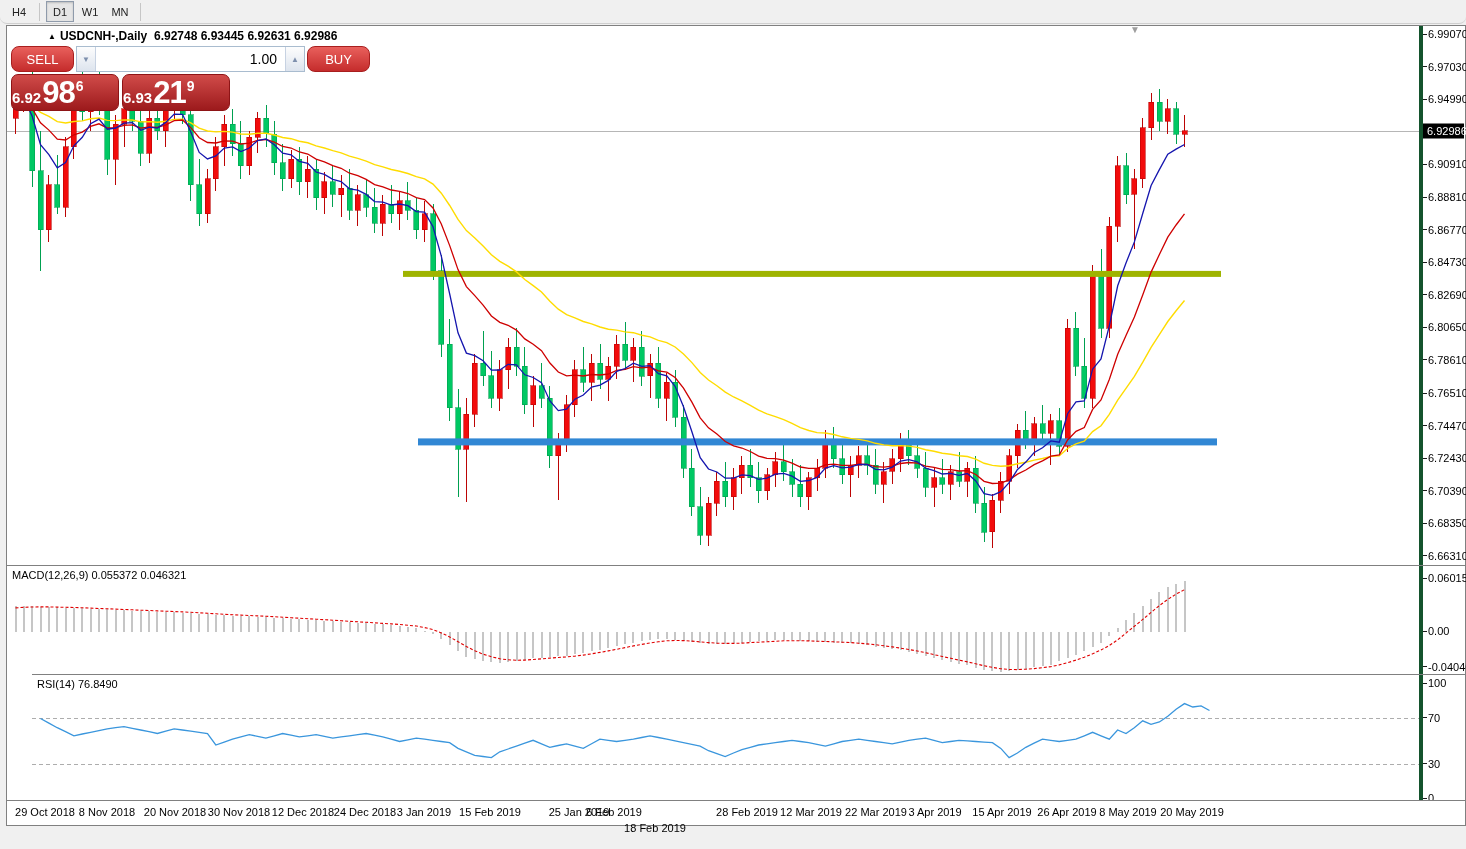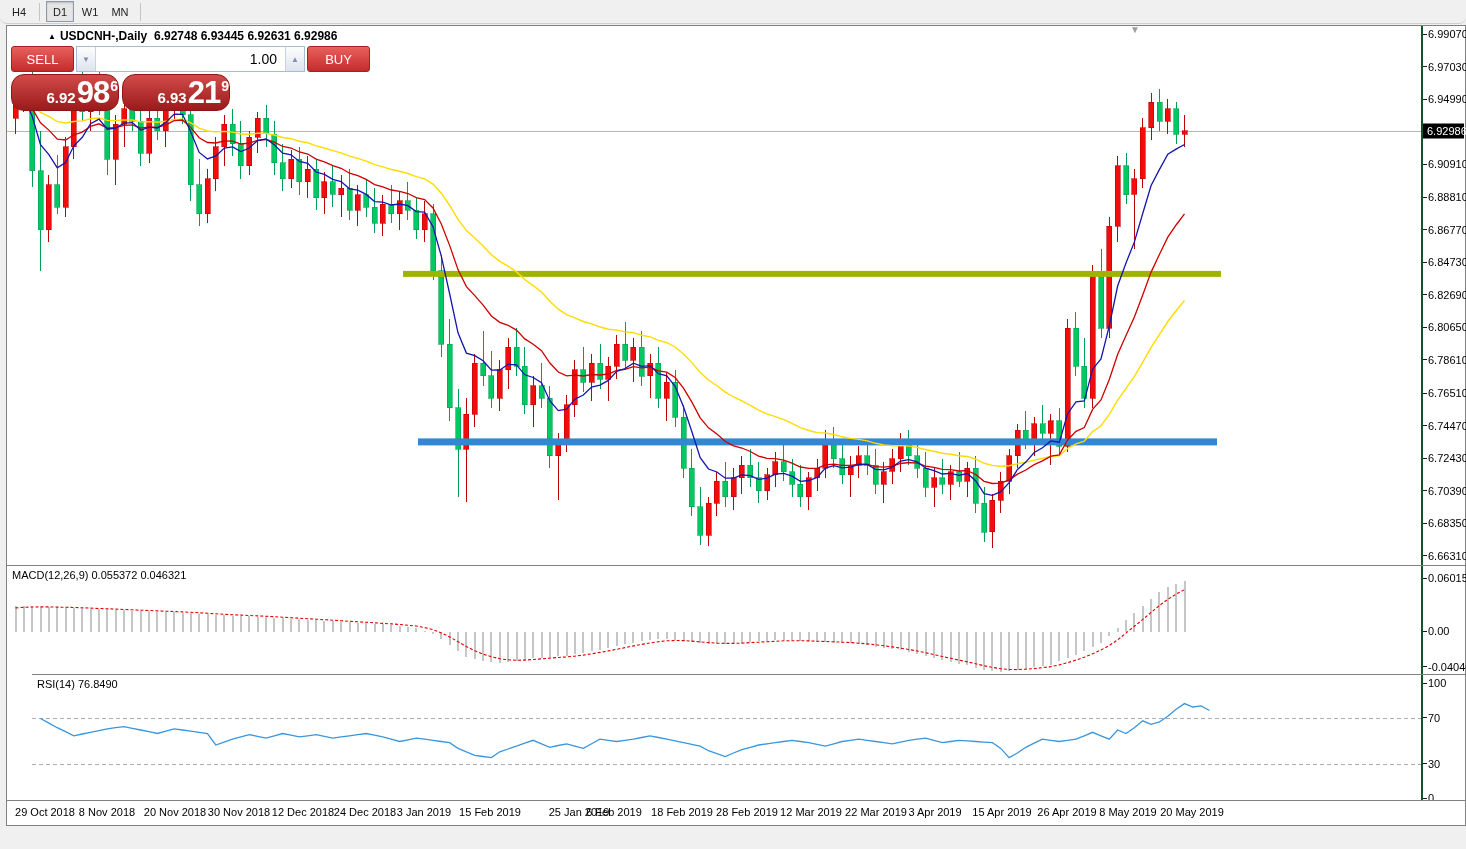--- a/index.html
+++ b/index.html
@@ -15,45 +15,45 @@
   
   .chart-window{position:absolute;left:6px;top:25px;width:1458px;height:799px;background:#fff;
                 border:1px solid #808080;box-sizing:content-box;}
   .pane{position:absolute;left:0;right:0;background:#fff;}
   .pane-main{top:0;height:539px;}
   .pane-macd{top:539px;height:109px;border-top:1px solid #808080;box-sizing:border-box;}
   .pane-rsi{top:648px;height:126px;border-top:1px solid #808080;box-sizing:border-box;margin-left:25px;}
   .pane-dates{top:774px;height:25px;border-top:1px solid #808080;box-sizing:border-box;}
   .plot{position:absolute;left:0;top:0;}
   .pane-macd .plot,.pane-rsi .plot{top:1px;}
-  .axis{position:absolute;right:0;top:0;bottom:0;width:42px;background:#fff;border-left:2px solid #14532d;}
+  .axis{position:absolute;right:0;top:0;bottom:0;width:42px;background:#fff;border-left:4px solid #14532d;}
   .axlab{position:absolute;left:5px;transform:translateY(-50%);font-size:11px;color:#000;white-space:nowrap;}
   .axtick{position:absolute;left:0;width:4px;height:1px;background:#1a1a1a;}
   .price-badge{position:absolute;left:0;right:1px;background:#000;color:#fff;font-size:11px;
                padding:1px 0 2px 4px;transform:translateY(-50%);}
   .chart-title{position:absolute;left:1px;top:3px;font-size:12px;font-weight:700;color:#000;z-index:6;white-space:nowrap;margin-left:40px;}
   .chart-title .tri{font-size:8px;vertical-align:1px;margin-right:4px;}
   .ind-label{position:absolute;left:5px;top:3px;font-size:11px;color:#000;z-index:4;white-space:nowrap;}
   .scroll-marker{position:absolute;left:1123px;top:-2px;color:#9e9e9e;font-size:10px;z-index:3;}
   .date-label{position:absolute;top:5px;transform:translateX(-50%);font-size:11px;color:#000;white-space:nowrap;}
   
   .trade-panel{position:absolute;left:4px;top:20px;width:219px;z-index:7;}
   .tp-row1{display:flex;height:26px;gap:2px;}
-  .btn-trade{flex:0 0 63px;background:linear-gradient(#e9605c,#c52c2c);border:1px solid #a81e1e;border-radius:3px;
+  .btn-trade{flex:0 0 63px;background:linear-gradient(#e9605c,#c52c2c);border:1px solid #a81e1e;border-radius:8px;
              color:#fff;font-size:13px;display:flex;align-items:center;justify-content:center;box-sizing:border-box;cursor:pointer;}
   .spinner{flex:1;display:flex;background:#fff;border:1px solid #a9bccf;box-sizing:border-box;}
   .spin-btn{width:18px;background:linear-gradient(#fdfdfd,#dde4ee);color:#7e90ad;font-size:8px;
             display:flex;align-items:center;justify-content:center;cursor:pointer;}
   .spin-btn.left{border-right:1px solid #c7d2e2;}
   .spin-btn.right{border-left:1px solid #c7d2e2;}
   .vol-input{flex:1;min-width:0;border:0;outline:none;text-align:right;padding:0 8px 0 0;font-size:14px;
              font-family:"Liberation Sans",sans-serif;color:#000;}
   .tp-row2{display:flex;gap:3px;margin-top:2px;height:37px;}
-  .quote-box{flex:1;background:linear-gradient(#d14b49,#9c1a1c);border:1px solid #8e1416;border-radius:13px;
-             color:#fff;display:flex;align-items:center;justify-content:flex-end;box-sizing:border-box;}
+  .quote-box{flex:1;background:linear-gradient(#d14b49,#9c1a1c);border:1px solid #8e1416;border-radius:7px;
+             color:#fff;display:flex;align-items:center;justify-content:flex-start;box-sizing:border-box;}
   .q-base{font-size:15px;font-weight:700;margin-top:9px;}
   .q-big{font-size:31px;font-weight:700;line-height:1;letter-spacing:-1px;margin:0 1px;}
   .q-pip{font-size:14px;font-weight:700;align-self:flex-start;margin-top:3px;}
   
   .tab-bar{position:absolute;left:0;bottom:0;width:100%;height:25px;background:#f0f0f0;border-top:1px solid #9a9a9a;
            display:flex;align-items:stretch;padding-left:12px;box-sizing:border-box;font-size:12px;}
   .tab{padding:0 15px;display:flex;align-items:center;color:#222;cursor:pointer;white-space:nowrap;}
   .tab.active{background:#fff;border:1px solid #8a8a8a;border-bottom:1px solid #fff;margin-top:-1px;font-weight:700;}
   .tab-sep{width:1px;background:#b9b9b9;margin:5px 0;}
 </style>
@@ -891,21 +891,21 @@
         <div class="date-label" style="left: 38px;">29 Oct 2018</div>
         <div class="date-label" style="left: 100px;">8 Nov 2018</div>
         <div class="date-label" style="left: 168px;">20 Nov 2018</div>
         <div class="date-label" style="left: 232px;">30 Nov 2018</div>
         <div class="date-label" style="left: 296px;">12 Dec 2018</div>
         <div class="date-label" style="left: 358px;">24 Dec 2018</div>
         <div class="date-label" style="left: 417px;">3 Jan 2019</div>
         <div class="date-label" style="left: 483px;">15 Feb 2019</div>
         <div class="date-label" style="left: 572px;">25 Jan 2019</div>
         <div class="date-label" style="left: 607px;">6 Feb 2019</div>
-        <div class="date-label" style="left: 675px;">18 Feb 2019</div>
+        <div class="date-label" style="left: 648px; margin-top: 16px;">18 Feb 2019</div>
         <div class="date-label" style="left: 740px;">28 Feb 2019</div>
         <div class="date-label" style="left: 804px;">12 Mar 2019</div>
         <div class="date-label" style="left: 869px;">22 Mar 2019</div>
         <div class="date-label" style="left: 928px;">3 Apr 2019</div>
         <div class="date-label" style="left: 995px;">15 Apr 2019</div>
         <div class="date-label" style="left: 1060px;">26 Apr 2019</div>
         <div class="date-label" style="left: 1121px;">8 May 2019</div>
         <div class="date-label" style="left: 1185px;">20 May 2019</div>
       </div>
   </div>

